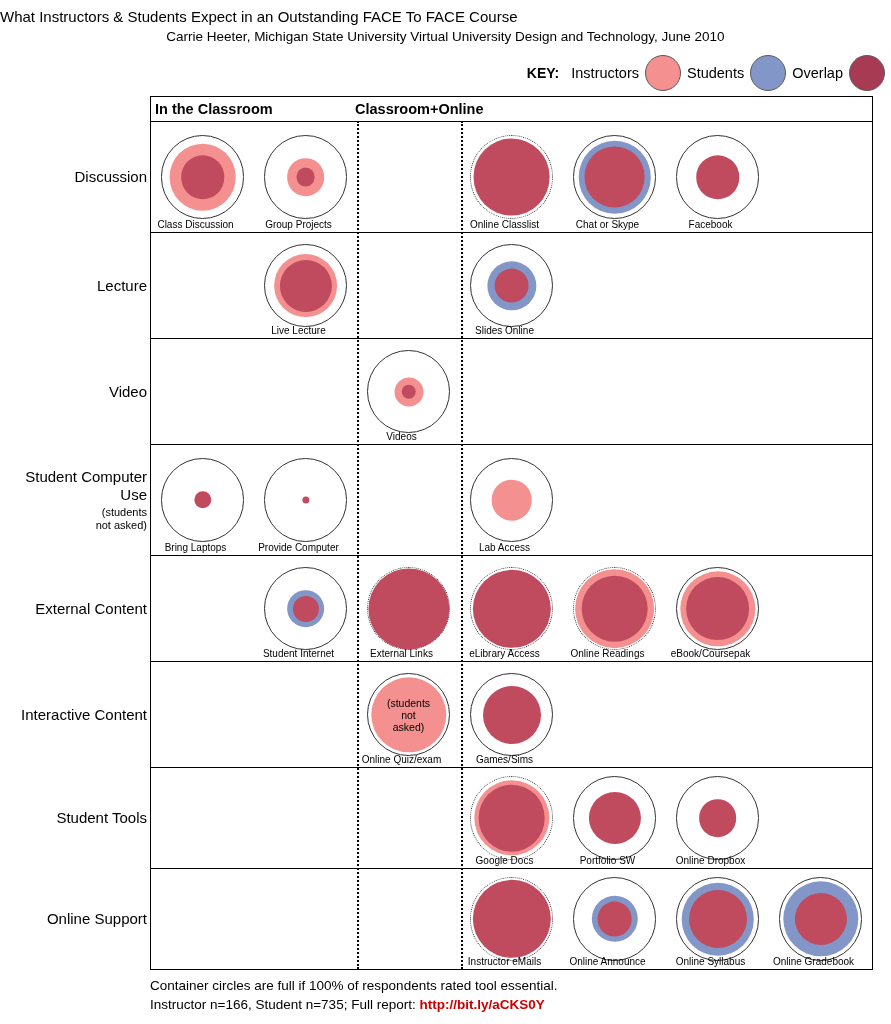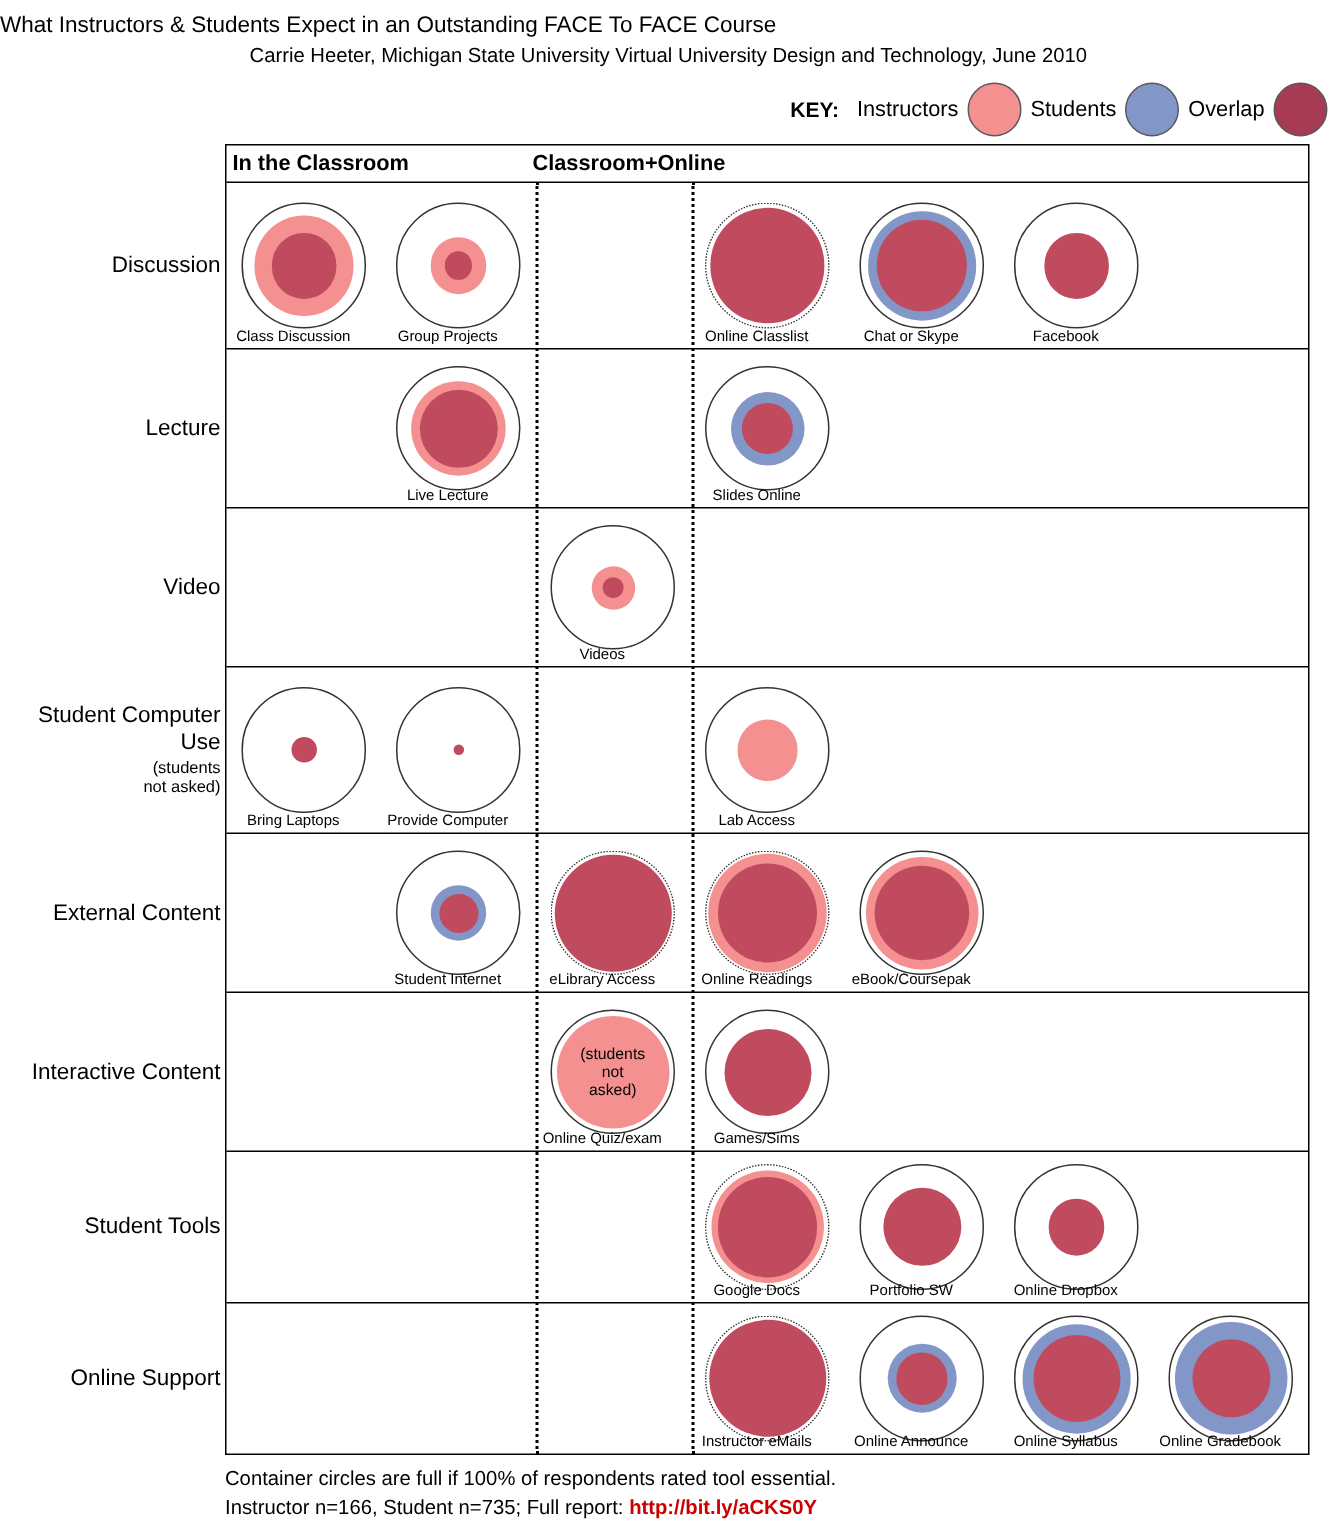--- a/index.html
+++ b/index.html
@@ -330,20 +330,28 @@
               <div class="container-circle" style="width: 81.2px; height: 81.2px;">
                 <div class="students-circle" style="width: 37.7px; height: 37.7px;"></div>
                 <div class="overlap-circle" style="width: 26.1px; height: 26.1px;"></div>
               </div>
             </div>
             <div class="caption">Student Internet</div>
           </div>
           <div class="cell">
             <div class="bubble-area">
               <div class="container-circle container-dotted" style="width: 81.2px; height: 81.2px;">
+                <div class="overlap-circle" style="width: 81.2px; height: 81.2px;"></div>
+              </div>
+            </div>
+            <div class="caption">External Links</div>
+          </div>
+          <div class="cell">
+            <div class="bubble-area">
+              <div class="container-circle container-dotted" style="width: 81.2px; height: 81.2px;">
                 <div class="overlap-circle" style="width: 78.3px; height: 78.3px;"></div>
               </div>
             </div>
             <div class="caption">eLibrary Access</div>
           </div>
           <div class="cell">
             <div class="bubble-area">
               <div class="container-circle container-dotted" style="width: 81.2px; height: 81.2px;">
                 <div class="instr-circle" style="width: 79.75px; height: 79.75px;"></div>
                 <div class="overlap-circle" style="width: 66.7px; height: 66.7px;"></div>

